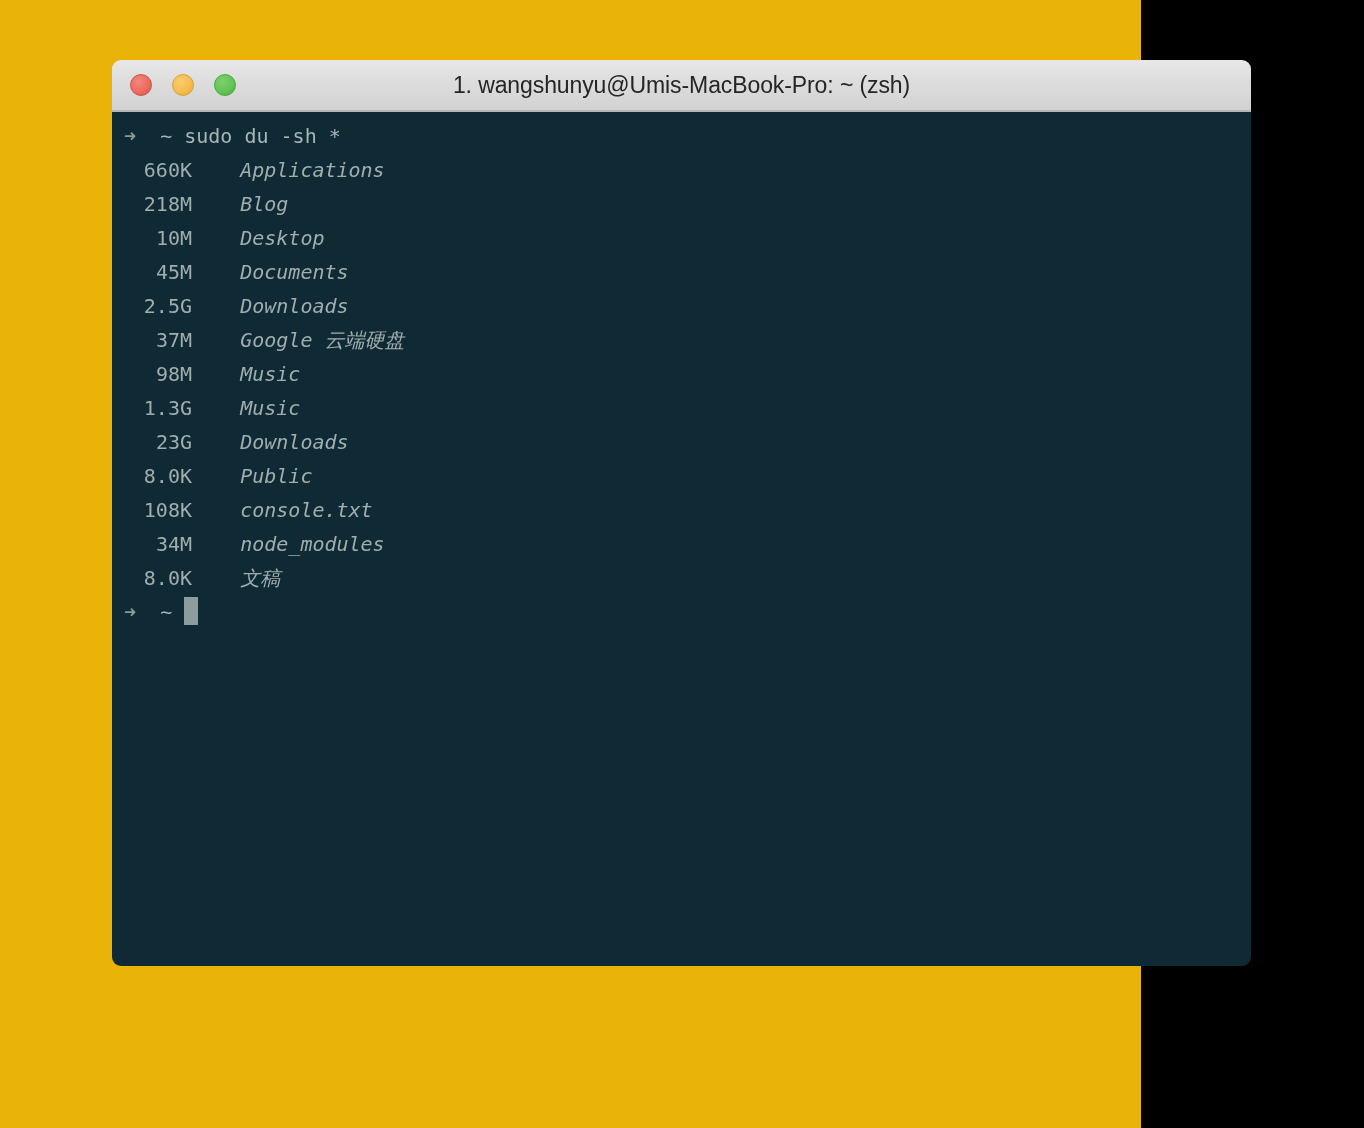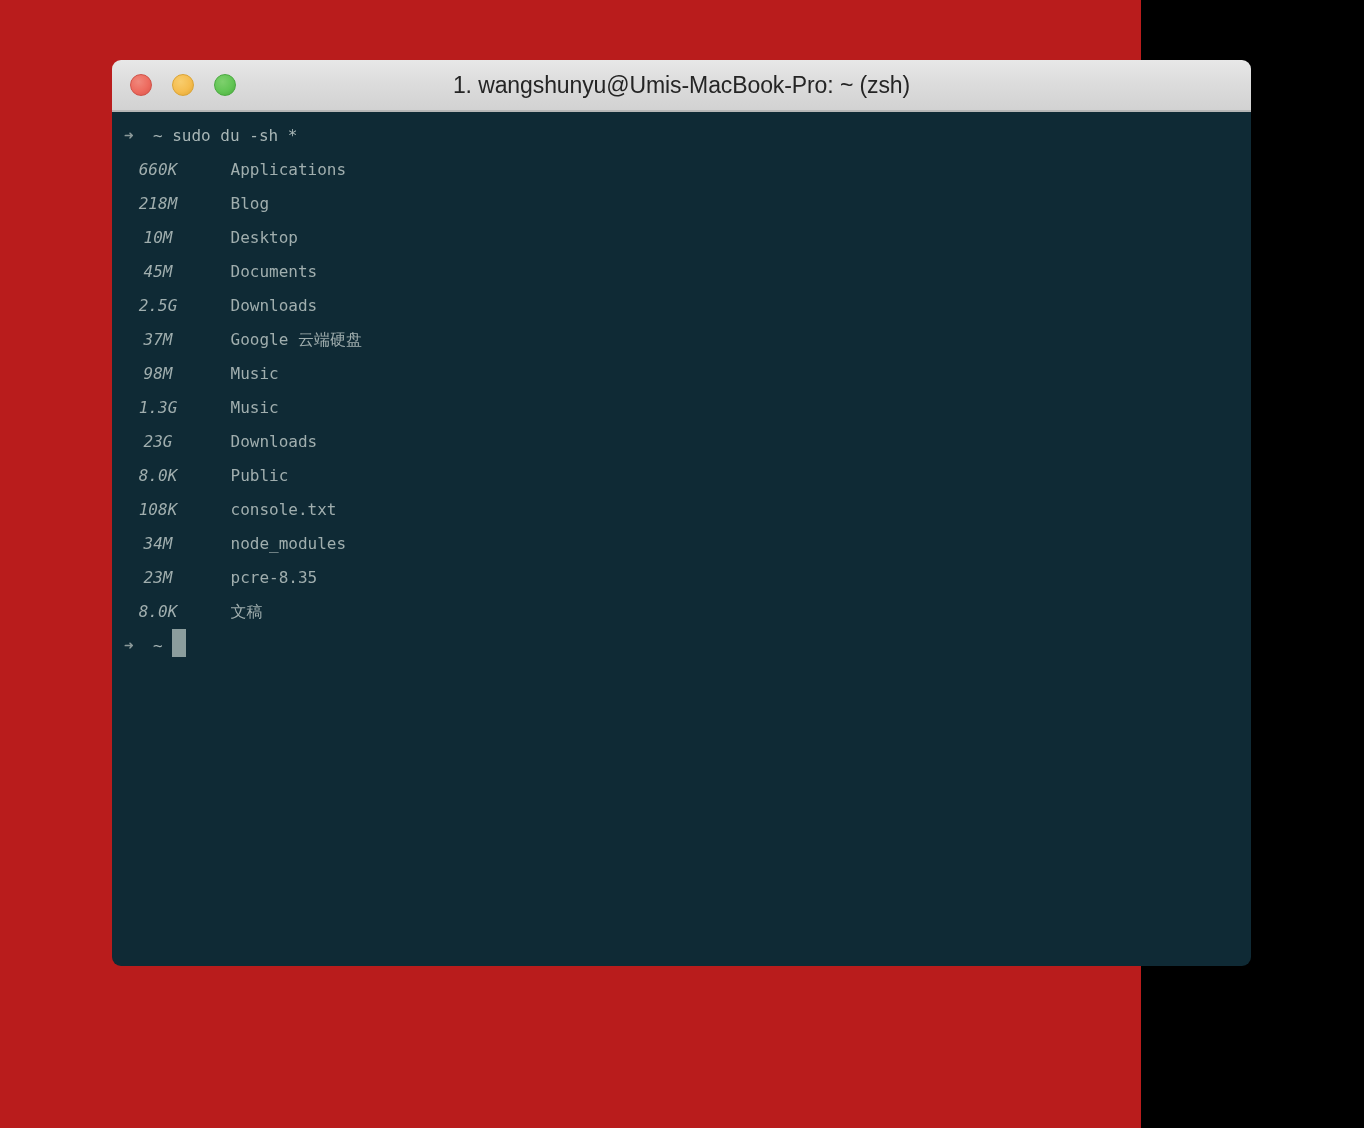--- a/index.html
+++ b/index.html
@@ -8,21 +8,21 @@
     background: #000000;
     width: 1364px;
     height: 1128px;
     overflow: hidden;
   }
 
   #screen {
     position: relative;
     width: 1141px;
     height: 1128px;
-    background: #b91c1c;
+    background: #eab308;
   }
 
   
   #terminal-window {
     position: absolute;
     left: 112px;
     top: 60px;
     width: 1139px;
     height: 906px;
     border-radius: 9px 9px 9px 9px;
@@ -84,21 +84,21 @@
   }
 
   
   #terminal-body {
     position: relative;
     height: 854px;
     background: #0f2a35;
     padding: 7px 0 0 0;
     box-sizing: border-box;
     font-family: "DejaVu Sans Mono", "Liberation Mono", monospace;
-    font-size: 16px;
+    font-size: 20px;
     line-height: 34px;
     color: #a0aeae;
     overflow: hidden;
   }
 
   .term-line {
     height: 34px;
     line-height: 34px;
     white-space: pre;
     padding-left: 12px;
@@ -110,26 +110,26 @@
   }
   .prompt-path {
     color: #a6b4b4;
   }
   .cmd {
     color: #a8b6b6;
   }
   .size-col {
     display: inline-block;
     width: 68px;
-    text-align: center;
+    text-align: right;
     color: #a0aeae;
-    font-style: italic;
   }
   .name-col {
     color: #a0aeae;
+    font-style: italic;
   }
   .plain {
     color: #a0aeae;
   }
 
   .cursor-block {
     display: inline-block;
     width: 14px;
     height: 28px;
     background: #8b9d9d;
@@ -163,21 +163,20 @@
           <div class="term-line"><span class="size-col">10M</span><span class="plain">    </span><span class="name-col">Desktop</span></div>
           <div class="term-line"><span class="size-col">45M</span><span class="plain">    </span><span class="name-col">Documents</span></div>
           <div class="term-line"><span class="size-col">2.5G</span><span class="plain">    </span><span class="name-col">Downloads</span></div>
           <div class="term-line"><span class="size-col">37M</span><span class="plain">    </span><span class="name-col">Google 云端硬盘</span></div>
           <div class="term-line"><span class="size-col">98M</span><span class="plain">    </span><span class="name-col">Music</span></div>
           <div class="term-line"><span class="size-col">1.3G</span><span class="plain">    </span><span class="name-col">Music</span></div>
           <div class="term-line"><span class="size-col">23G</span><span class="plain">    </span><span class="name-col">Downloads</span></div>
           <div class="term-line"><span class="size-col">8.0K</span><span class="plain">    </span><span class="name-col">Public</span></div>
           <div class="term-line"><span class="size-col">108K</span><span class="plain">    </span><span class="name-col">console.txt</span></div>
           <div class="term-line"><span class="size-col">34M</span><span class="plain">    </span><span class="name-col">node_modules</span></div>
-          <div class="term-line"><span class="size-col">23M</span><span class="plain">    </span><span class="name-col">pcre-8.35</span></div>
           <div class="term-line"><span class="size-col">8.0K</span><span class="plain">    </span><span class="name-col">文稿</span></div>
         </div>
 
       <div class="term-line"><span class="prompt-arrow">➜</span><span class="plain">  </span><span class="prompt-path">~</span><span class="plain"> </span><span class="cursor-block"></span></div>
 
     </div>
   </div>
 </div>
 
 </body></html>

